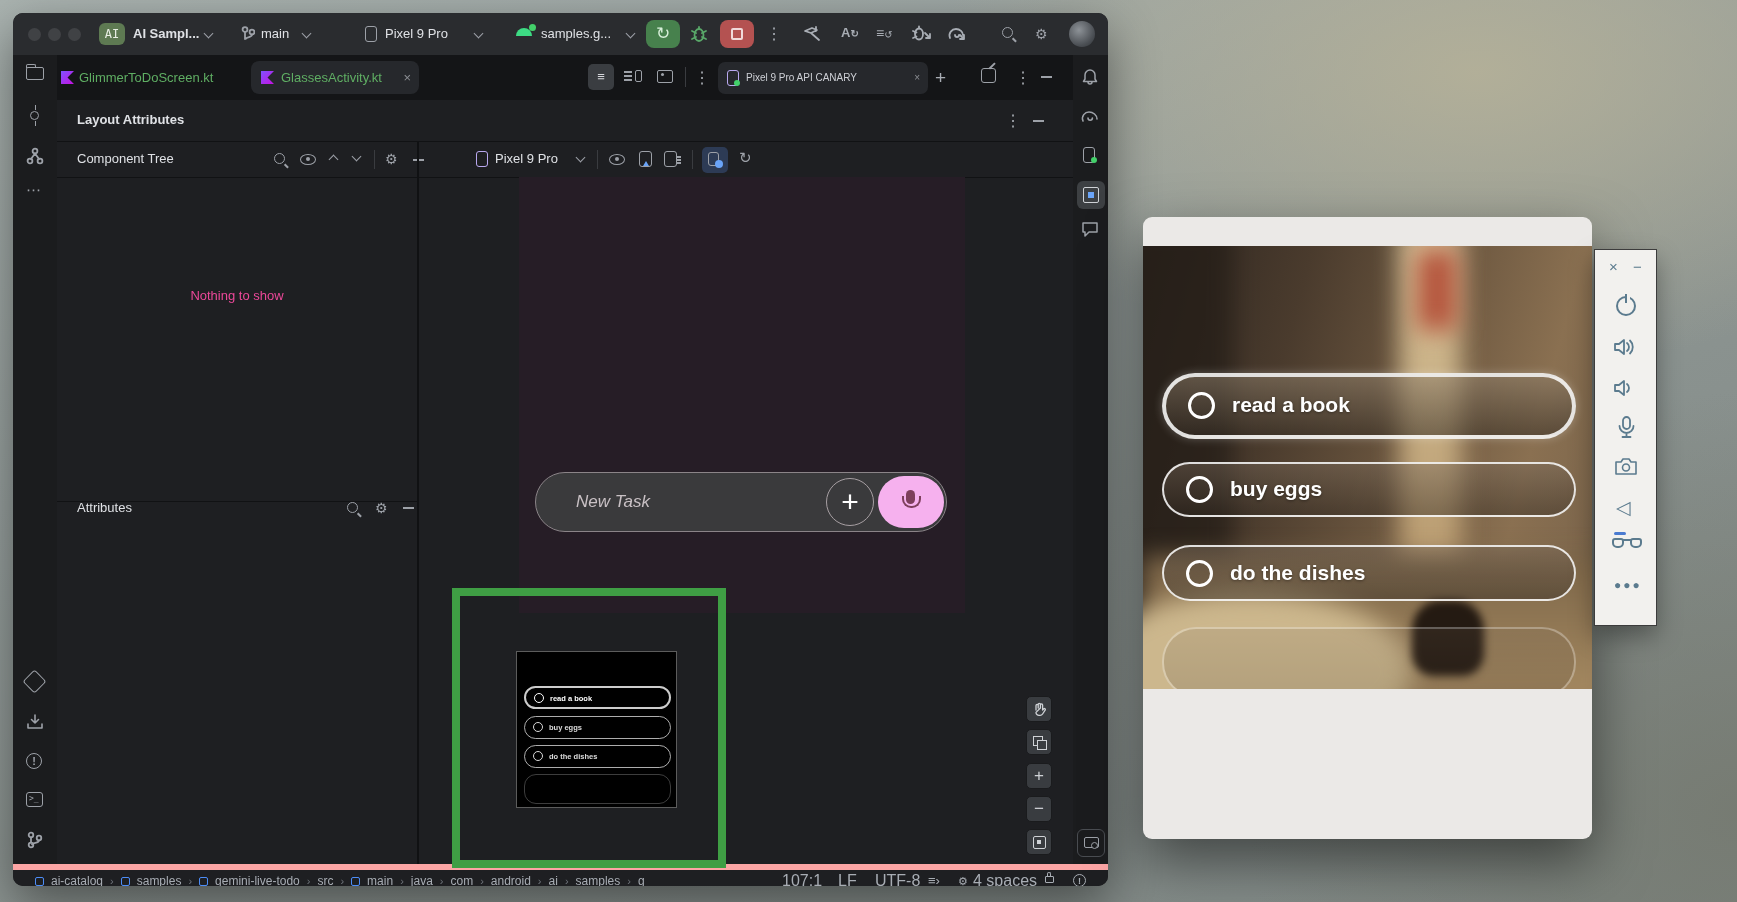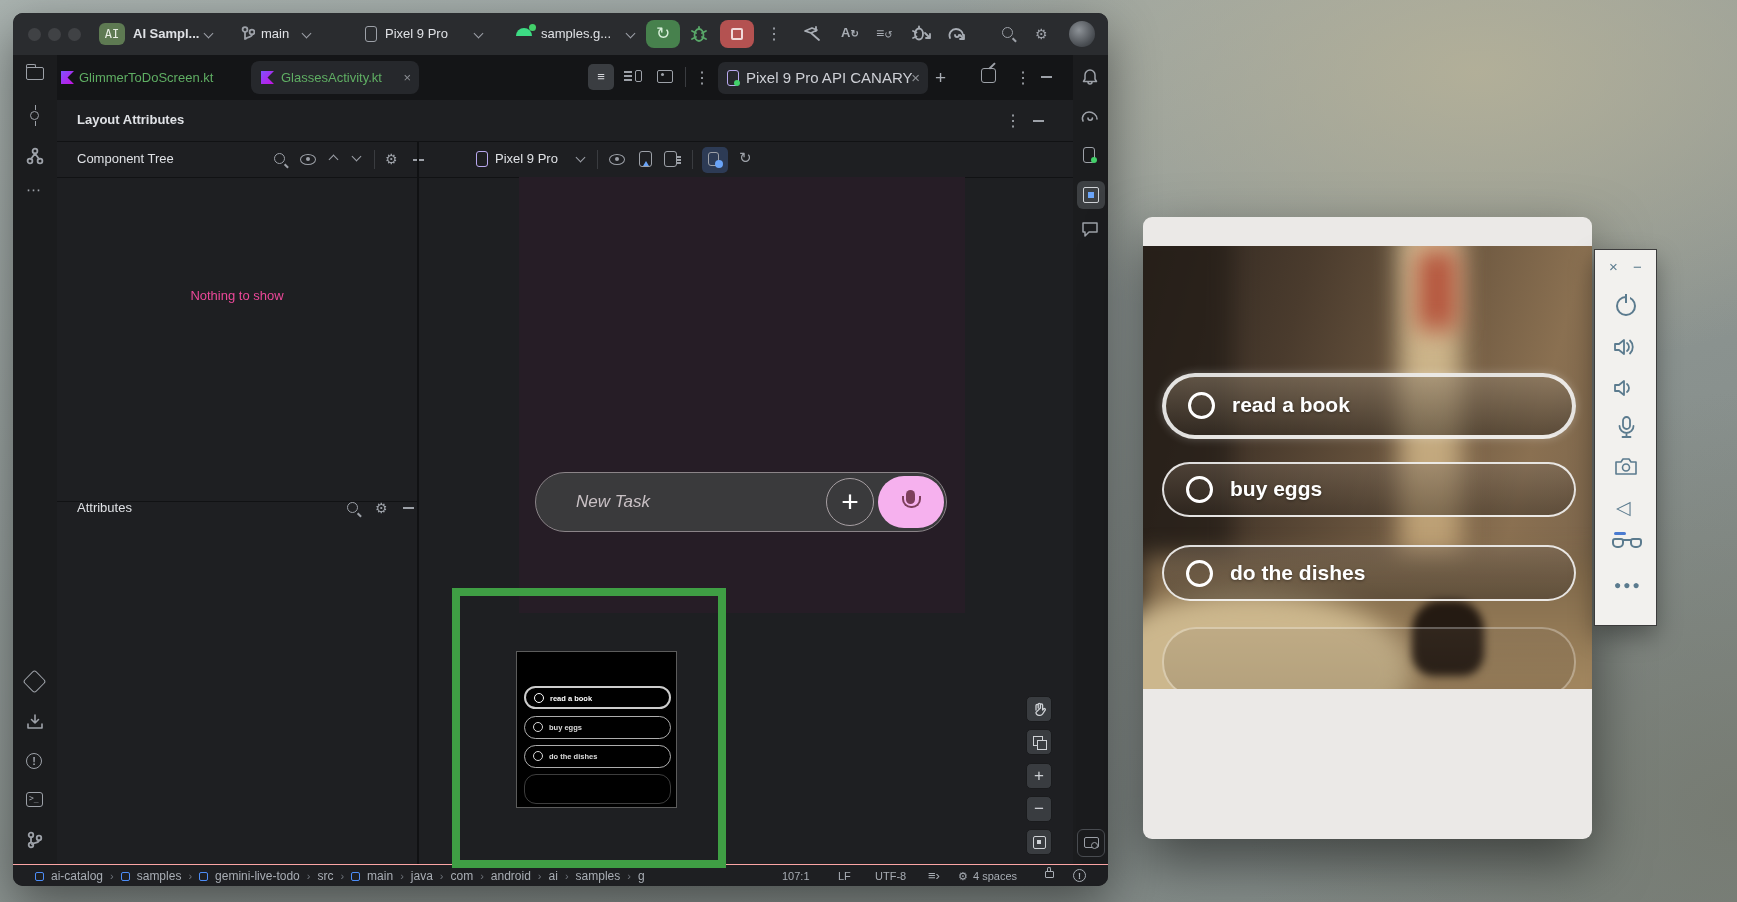--- a/index.html
+++ b/index.html
@@ -25,21 +25,21 @@
   .runbtn { width:34px; height:28px; top:7px; border-radius:8px; text-align:center; }
   .kebab { font-size:16px; color:#a8adb4; line-height:42px; }
 
   .tabrow { left:0; top:42px; width:100%; height:45px; background:#141517; }
   .tab { height:45px; line-height:45px; font-size:13px; color:#5fae63; }
   .tab-active { top:6px; height:33px; line-height:33px; border-radius:8px; background:#26282c; }
   .kotlin { width:13px; height:13px; background:linear-gradient(135deg,#7F52FF,#C711E1);
             clip-path:polygon(0 0,100% 0,50% 50%,100% 100%,0 100%); top:16px; }
   .kotlin2 { top:10px; }
   .boxicon { width:26px; height:26px; border-radius:5px; top:9px; text-align:center; line-height:26px; }
-  .rd-chip { top:7px; height:32px; border-radius:7px; background:#26282c; color:#ced0d6; font-size:15px; line-height:32px; }
+  .rd-chip { top:7px; height:32px; border-radius:7px; background:#26282c; color:#ced0d6; font-size:10px; line-height:32px; }
 
   .panelrow { background:#1e1f22; }
   .hline { height:1px; background:#111214; left:0; width:100%; }
   .lbl { font-size:13px; color:#dfe1e5; }
   .lbl-b { font-weight:bold; }
 
   
   .i-search { width:11px; height:11px; border:1.6px solid #9da1a8; border-radius:50%; }
   .i-search::after { content:""; position:absolute; width:5px; height:1.6px; background:#9da1a8;
     transform:rotate(45deg); left:9px; top:11px; }
@@ -80,25 +80,25 @@
   .minipill .r { position:absolute; left:8px; top:5px; width:10px; height:10px; border:1.3px solid #fff; border-radius:50%; }
   .minipill .t { position:absolute; left:24px; top:0; line-height:21px; color:#fff; font-size:7.5px; font-weight:bold; }
 
   
   .fctl { left:1013px; width:26px; height:26px; background:#393c40; border-radius:5px; border:1px solid #1a1b1d;
     color:#cfd2d6; text-align:center; line-height:24px; font-size:15px; z-index:45; }
   .active-box { width:28px; height:28px; border-radius:6px; background:#3d4043; }
   .outline-box { width:28px; height:28px; border-radius:6px; border:1px solid #4a4d52; }
 
   
-  #statusbar { left:0; top:851px; width:100%; height:22px; background:#1e1f22; border-top:1px solid #fca5a5; }
+  #statusbar { left:0; top:851px; width:100%; height:22px; background:#1e1f22; border-top:6px solid #fca5a5; }
   .crumb { font-size:12px; color:#a8adb4; line-height:22px; }
   .crumb-sep { color:#6f747b; font-size:11px; line-height:22px; }
   .bicon { width:9px; height:9px; border:1.5px solid #4d8df7; border-radius:2px; top:6px; }
-  .sb-item { font-size:11px; color:#a8adb4; line-height:22px; }
+  .sb-item { font-size:16px; color:#a8adb4; line-height:22px; }
 
   
   #emu { left:1143px; top:217px; width:449px; height:622px; border-radius:9px;
     box-shadow:0 22px 55px rgba(0,0,0,.5); background:#ebe9e7; }
   .emu-title { left:0; top:0; width:100%; height:29px; background:#f4f2f0; border-radius:9px 9px 0 0;
     text-align:center; line-height:29px; font-size:14px; font-weight:bold; color:#3c3c3e; }
   #photo { left:0; top:29px; width:449px; height:443px; overflow:hidden;
     background:linear-gradient(105deg,#2e2620 0%,#4a3b2d 30%,#6b563f 55%,#8a7051 78%,#77624a 100%); }
   .blur { filter:blur(12px); }
   .pill { left:19px; width:414px; border:2px solid rgba(255,255,255,.85); border-radius:34px;

